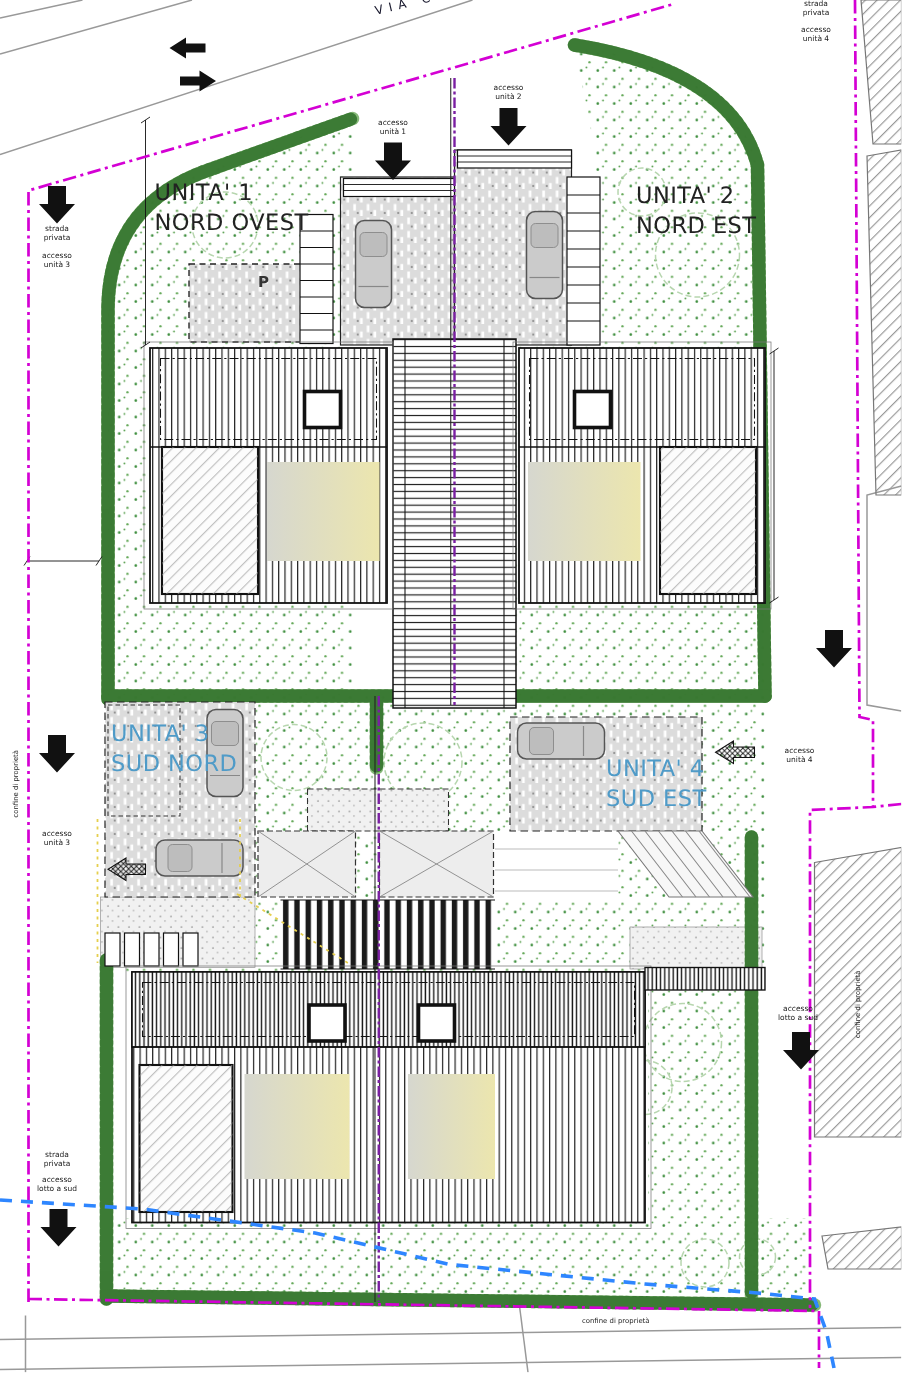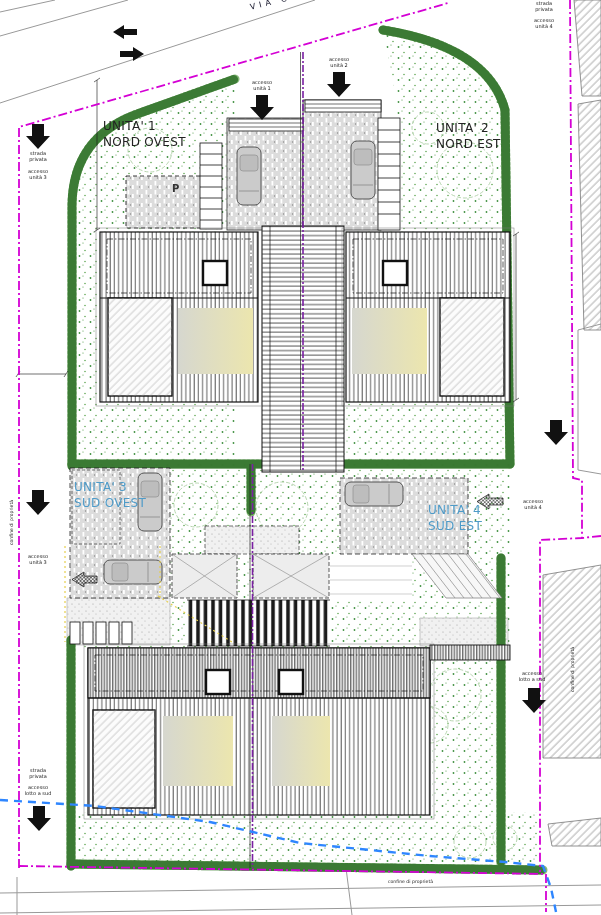--- a/index.html
+++ b/index.html
@@ -2,21 +2,21 @@
 <html style="--c-boundary: #d400d4; --c-division: #7a1fa2; --c-hedge: #3f8f3f; --c-garden_dot: #4e9a44; --c-water: #2e86ff; --c-unit_blue: #4f9bc8; --c-beige: #eae4ae; --c-road_gray: #999999; --c-arrow_black: #111111; --c-yellow: #e6cf4e;"><head>
 <meta charset="utf-8">
 <style>
   html,body{margin:0;padding:0;background:#fff}
   .plan{position:relative;width:601px;height:915px;overflow:hidden;background:#fff;
         font-family:"DejaVu Sans", sans-serif;}
   .plan svg{position:absolute;left:0;top:0}
   .lbl{position:absolute;color:#1a1a1a;text-align:center;line-height:1.18;z-index:5}
   .lbl span{display:block}
   .tiny{font-size:5px}
-  .lbl-unit{font-size:12px;color:#222;text-align:left;line-height:1.3;white-space:nowrap;letter-spacing:.3px}
+  .lbl-unit{font-size:15px;color:#222;text-align:left;line-height:1.3;white-space:nowrap;letter-spacing:.3px}
   .blue{color:var(--c-unit_blue,#4f9bc8)}
   .via{font-size:8px;letter-spacing:4px;color:#15152a;font-weight:500;
        transform:rotate(-13.5deg);transform-origin:0 0;white-space:nowrap}
   .confine{font-size:4.6px;color:#222;white-space:nowrap}
   .rot{transform:rotate(-90deg);transform-origin:0 0}
   .plabel{font-size:10px;font-weight:bold;color:#333}
 </style>
 </head>
 <body>
 
@@ -288,29 +288,29 @@
   <path fill="url(#xh)" stroke="#111" stroke-width="0.7" d="M97,576 L84,576 L84,572 L72,579.5 L84,587 L84,583 L97,583 Z"></path>
 </g>
 </svg>
 
 <div class="lbl via" style="left:249px;top:3px">VIA CEN</div>
 
 <div class="lbl lbl-unit" style="left:103px;top:119px">
   <span>UNITA' 1</span>
   <span>NORD OVEST</span>
 </div>
-<div class="lbl lbl-unit" style="left:436px;top:121px">
+<div class="lbl lbl-unit" style="left:424px;top:121px">
   <span>UNITA' 2</span>
   <span>NORD EST</span>
 </div>
 <div class="lbl lbl-unit blue" style="left:74px;top:480px">
   <span>UNITA' 3</span>
-  <span>SUD OVEST</span>
-</div>
-<div class="lbl lbl-unit blue" style="left:428px;top:503px">
+  <span>SUD NORD</span>
+</div>
+<div class="lbl lbl-unit blue" style="left:404px;top:503px">
   <span>UNITA' 4</span>
   <span>SUD EST</span>
 </div>
 
 <div class="lbl tiny" style="left:240px;top:80px;width:44px">
   <span>accesso</span>
   <span>unità 1</span>
 </div>
 <div class="lbl tiny" style="left:317px;top:57px;width:44px">
   <span>accesso</span>

